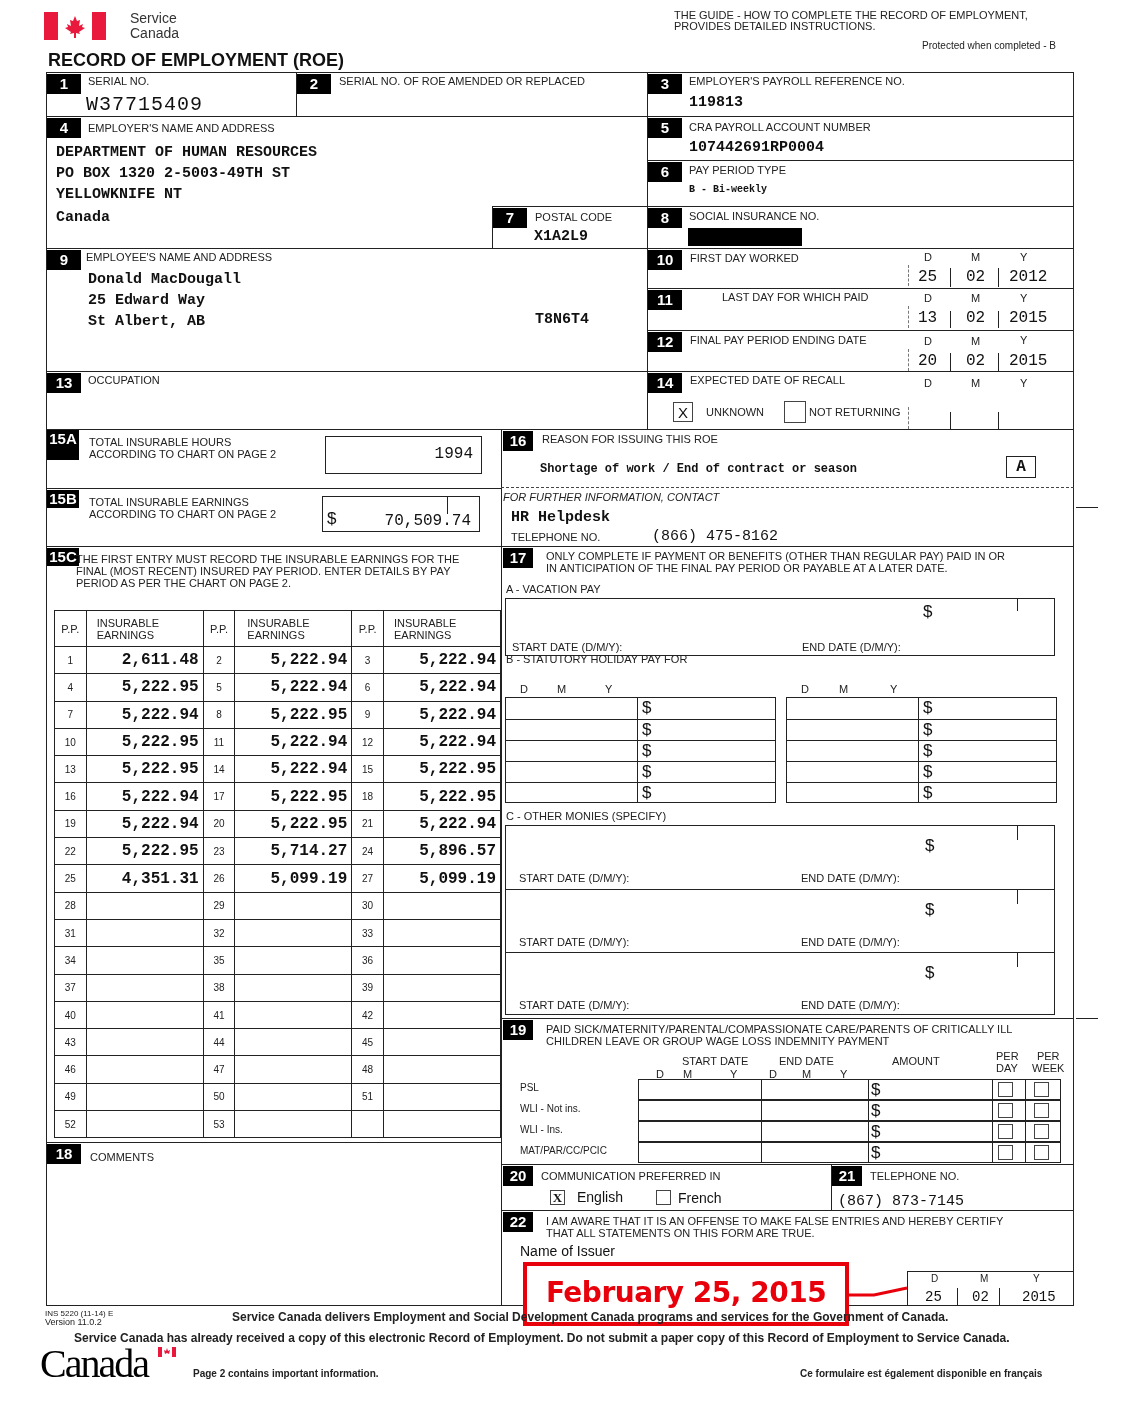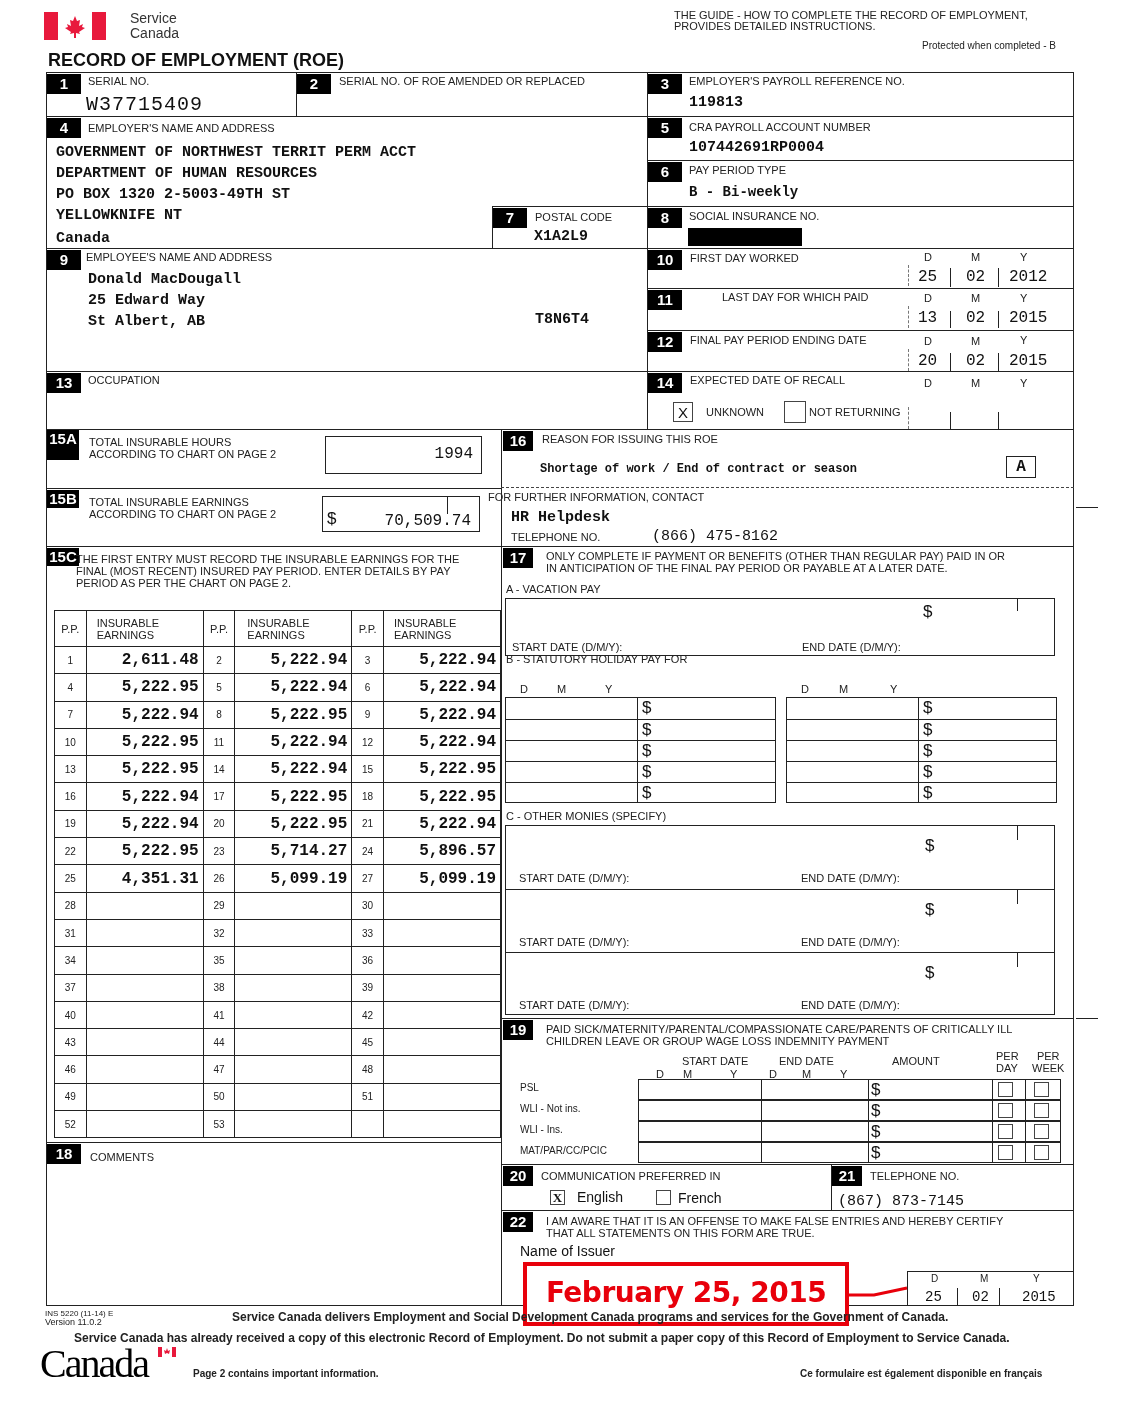--- a/index.html
+++ b/index.html
@@ -54,40 +54,39 @@
 <div class="abs mono" style="left:86px;top:93px;font-size:20px;font-weight:normal;letter-spacing:1px;">W37715409</div>
 <div class="num" style="left:297px;top:74px;width:34px;">2</div>
 <div class="abs lbl" style="left:339px;top:75px;">SERIAL NO. OF ROE AMENDED OR REPLACED</div>
 <div class="num" style="left:648px;top:74px;width:34px;">3</div>
 <div class="abs lbl" style="left:689px;top:75px;">EMPLOYER'S PAYROLL REFERENCE NO.</div>
 <div class="abs mono" style="left:689px;top:94px;font-size:15px;">119813</div>
 
 <div class="num" style="left:47px;top:118px;width:34px;">4</div>
 <div class="abs lbl" style="left:88px;top:122px;">EMPLOYER'S NAME AND ADDRESS</div>
 <div class="abs mono" style="left:56px;top:142px;font-size:15px;line-height:21px;">
-  <div>GOVERNMENT OF NORTHWEST TERRIT PERM ACCT</div>
   <div>DEPARTMENT OF HUMAN RESOURCES</div>
   <div>PO BOX 1320  2-5003-49TH ST</div>
   <div>YELLOWKNIFE NT</div>
   <div style="margin-top:2px;">Canada</div>
 </div>
 
 <div class="hl" style="left:492px;top:206px;width:155px;"></div>
 <div class="vl" style="left:492px;top:206px;height:42px;"></div>
 <div class="num" style="left:493px;top:208px;width:34px;">7</div>
 <div class="abs lbl" style="left:535px;top:211px;">POSTAL CODE</div>
 <div class="abs mono" style="left:534px;top:228px;font-size:15px;">X1A2L9</div>
 
 <div class="num" style="left:648px;top:118px;width:34px;">5</div>
 <div class="abs lbl" style="left:689px;top:121px;">CRA PAYROLL ACCOUNT NUMBER</div>
 <div class="abs mono" style="left:689px;top:139px;font-size:15px;">107442691RP0004</div>
 <div class="hl" style="left:647px;top:160px;width:427px;"></div>
 <div class="num" style="left:648px;top:162px;width:34px;">6</div>
 <div class="abs lbl" style="left:689px;top:164px;">PAY PERIOD TYPE</div>
-<div class="abs mono" style="left:689px;top:184px;font-size:14px;">B - Bi-weekly</div>
+<div class="abs mono" style="left:689px;top:184px;font-size:10px;">B - Bi-weekly</div>
 <div class="hl" style="left:647px;top:206px;width:427px;"></div>
 <div class="num" style="left:648px;top:208px;width:34px;">8</div>
 <div class="abs lbl" style="left:689px;top:210px;">SOCIAL INSURANCE NO.</div>
 <div class="abs" style="left:688px;top:228px;width:114px;height:18px;background:#000;"></div>
 
 <div class="hl" style="left:46px;top:248px;width:1028px;"></div>
 
 <div class="num" style="left:47px;top:250px;width:34px;">9</div>
 <div class="abs lbl" style="left:86px;top:251px;">EMPLOYEE'S NAME AND ADDRESS</div>
 <div class="abs mono" style="left:88px;top:269px;font-size:15px;line-height:21px;">
@@ -355,21 +354,21 @@
 <div class="abs lbl" style="left:90px;top:1151px;">COMMENTS</div>
 <div class="abs" style="left:52px;top:1168px;width:444px;height:132px;"></div>
 
 <div class="num" style="left:503px;top:431px;width:30px;">16</div>
 <div class="abs lbl" style="left:542px;top:433px;">REASON FOR ISSUING THIS ROE</div>
 <div class="abs mono" style="left:540px;top:462px;font-size:12px;">Shortage of work / End of contract or season</div>
 <div class="box" style="left:1006px;top:456px;width:30px;height:22px;text-align:center;">
   <span class="mono" style="font-size:16px;line-height:20px;">A</span>
 </div>
 <div class="dash-h" style="left:501px;top:487px;width:573px;"></div>
-<div class="abs lbl" style="left:488px;top:491px;">FOR FURTHER INFORMATION, CONTACT</div>
+<div class="abs lbl" style="left:503px;top:491px;font-style:italic;">FOR FURTHER INFORMATION, CONTACT</div>
 <div class="abs mono" style="left:511px;top:509px;font-size:15px;">HR Helpdesk</div>
 <div class="abs lbl" style="left:511px;top:531px;">TELEPHONE NO.</div>
 <div class="abs mono" style="left:652px;top:528px;font-size:15px;font-weight:normal;">(866) 475-8162</div>
 <div class="hl" style="left:501px;top:546px;width:573px;"></div>
 <div class="hl" style="left:1076px;top:507px;width:22px;"></div>
 
 <div class="num" style="left:503px;top:548px;width:30px;">17</div>
 <div class="abs lbl" style="left:546px;top:550px;">
   <div>ONLY COMPLETE IF PAYMENT OR BENEFITS (OTHER THAN REGULAR PAY) PAID IN OR</div>
   <div>IN ANTICIPATION OF THE FINAL PAY PERIOD OR PAYABLE AT A LATER DATE.</div>

